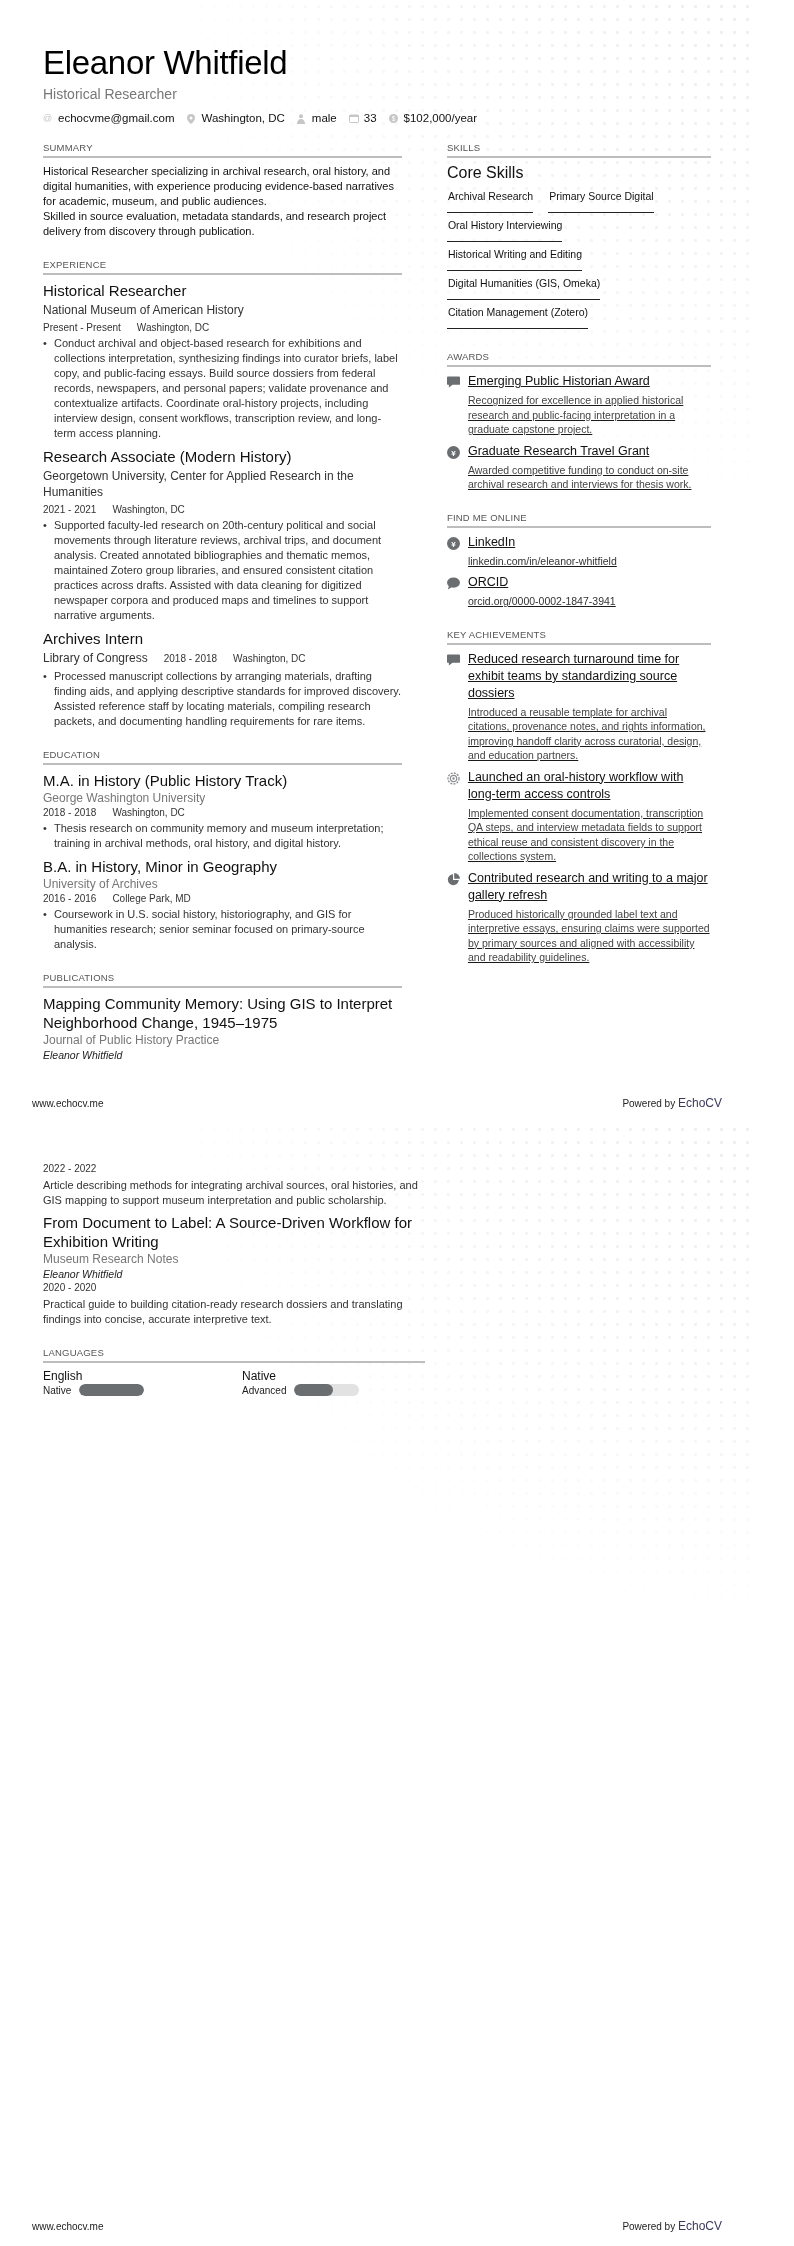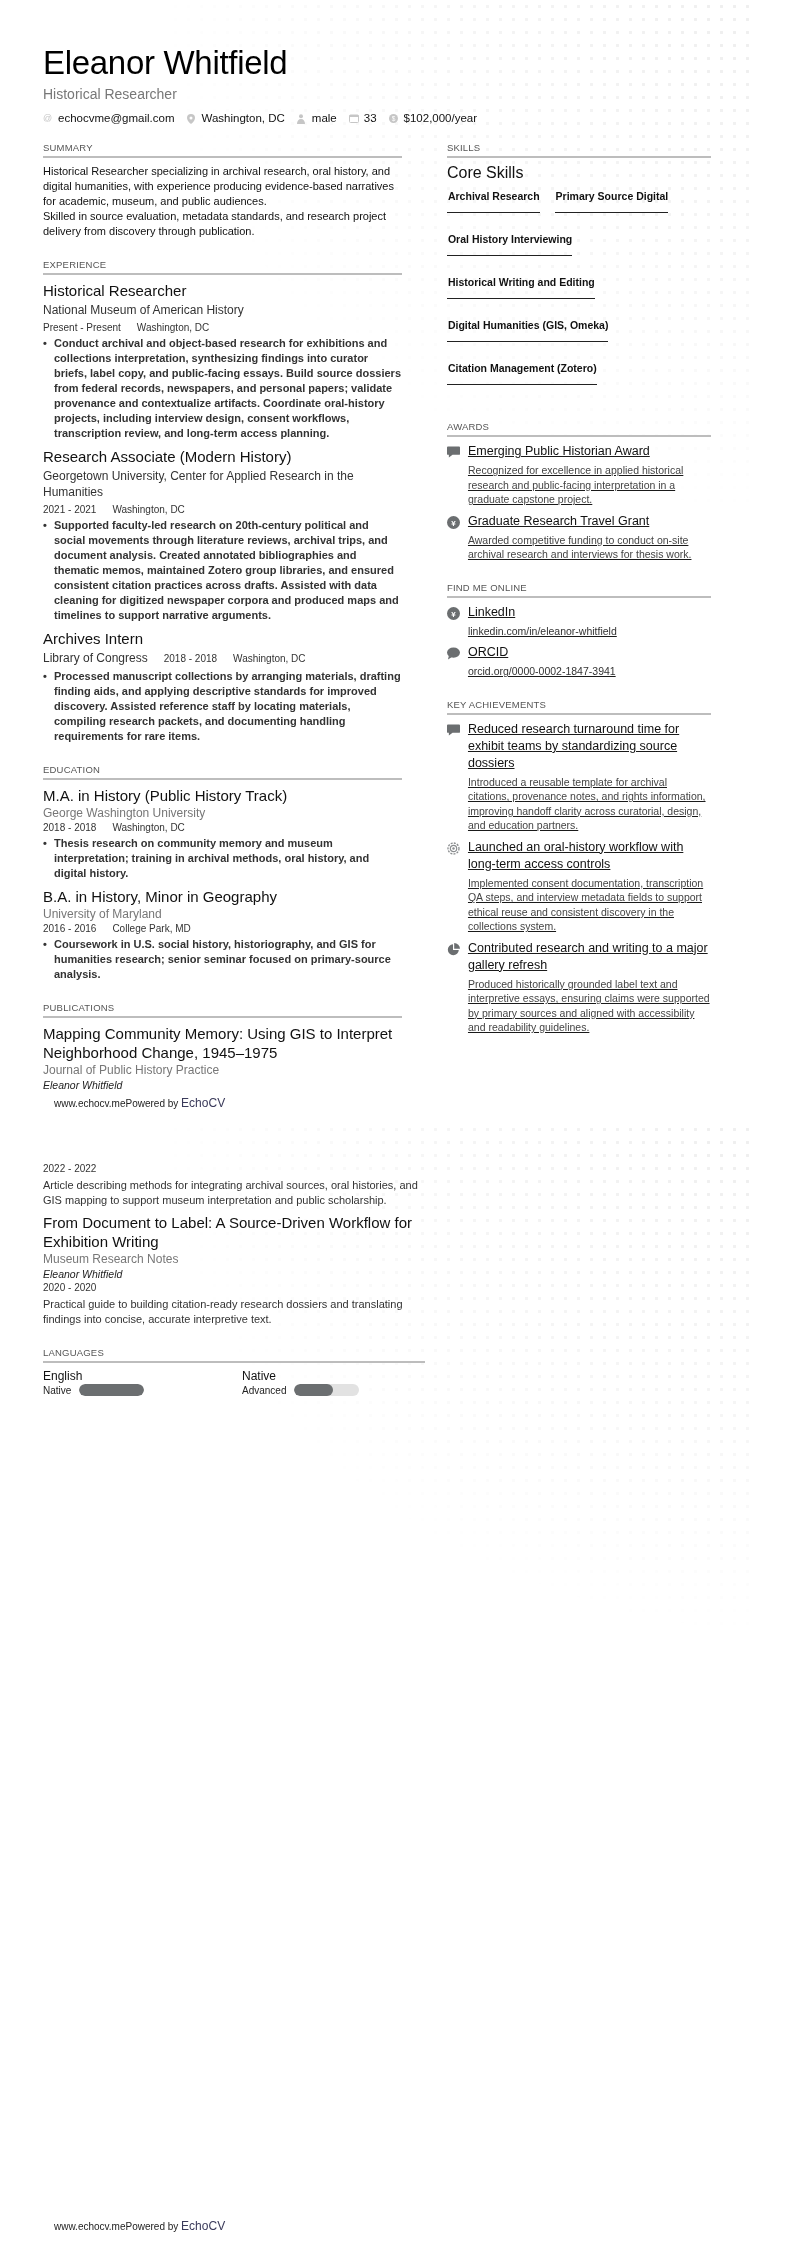--- a/index.html
+++ b/index.html
@@ -22,36 +22,36 @@
   .cols { display: flex; gap: 45px; margin-top: 18px; }
   .left { width: 382px; }
   .right { width: 281px; }
   .sec-title { font-size: 9.5px; color: #555; letter-spacing: 0.2px; text-transform: uppercase; padding-bottom: 3px; border-bottom: 2px solid #bdbdbd; margin-bottom: 6px; }
   .section { margin-bottom: 20px; }
   .para { font-size: 11px; line-height: 15px; color: #111; }
   .job-title { font-size: 15px; color: #111; line-height: 19px; }
   .job-org { font-size: 12px; color: #333; line-height: 16px; margin-top: 2px; }
   .meta { font-size: 10px; color: #333; margin-top: 4px; display: flex; gap: 16px; }
   .bullets { list-style: none; margin-top: 3px; }
-  .bullets li { font-size: 11px; line-height: 15px; color: #333; padding-left: 11px; position: relative; font-weight: bold; }
+  .bullets li { font-size: 11px; line-height: 15px; color: #333; padding-left: 11px; position: relative; }
   .bullets li::before { content: "•"; position: absolute; left: 0; top: 0; }
   .item { margin-bottom: 6px; }
   .edu-org { font-size: 12px; color: #777; line-height: 16px; }
   .pub-journal { font-size: 12px; color: #777; line-height: 16px; }
   .pub-author { font-size: 10.5px; color: #222; font-style: italic; line-height: 14px; }
   .core-title { font-size: 16px; color: #111; margin-top: 2px; margin-bottom: 4px; }
   .skills { display: flex; flex-wrap: wrap; column-gap: 15px; }
-  .skill { font-size: 10.5px; font-weight: 700; color: #111; padding: 4px 0 10px 1px; border-bottom: 1px solid #222; margin-bottom: 16px; }
+  .skill { font-size: 10.5px; font-weight: 400; color: #111; padding: 4px 0 10px 1px; border-bottom: 1px solid #222; margin-bottom: 2px; }
   .icon-item { display: flex; gap: 7px; margin-bottom: 6px; text-decoration: underline; }
   .ri { width: 14px; flex: none; padding-top: 3px; }
   .ri svg { width: 13px; height: 13px; display: block; }
   .ri-title { font-size: 12.5px; color: #111; line-height: 17px; }
   .ri-desc { font-size: 10.5px; color: #444; line-height: 14.5px; margin-top: 3px; }
   .ach-title { font-size: 12.5px; color: #111; line-height: 17px; }
-  .footer { position: absolute; left: 0; right: 0; bottom: 0; height: 40px; padding: 0 54px; display: flex; align-items: center; font-size: 10px; color: #222; }
+  .footer { position: absolute; left: 0; right: 0; bottom: 0; height: 40px; padding: 0 32px; display: flex; justify-content: space-between; align-items: center; font-size: 10px; color: #222; }
   .footer .brand { font-size: 12px; color: #3a3a5a; }
   .lang-row { display: flex; gap: 16px; }
   .lang { width: 195px; }
   .lang-name { font-size: 12px; color: #111; }
   .lang-lvl { display: flex; align-items: center; gap: 8px; font-size: 10px; color: #222; margin-top: 1px; }
   .bar { width: 65px; height: 12px; border-radius: 6px; background: #e2e2e2; overflow: hidden; }
   .bar-fill { height: 100%; background: #6b6e70; border-radius: 6px; }
 </style>
 </head>
 <body>
@@ -162,21 +162,21 @@
             <div class="meta" style="margin-top:1px">
               <span>2018 - 2018</span>
               <span>Washington, DC</span>
             </div>
             <ul class="bullets">
                 <li>Thesis research on community memory and museum interpretation; training in archival methods, oral history, and digital history.</li>
               </ul>
           </div>
           <div class="item">
             <div class="job-title">B.A. in History, Minor in Geography</div>
-            <div class="edu-org">University of Maryland</div>
+            <div class="edu-org">University of Archives</div>
             <div class="meta" style="margin-top:1px">
               <span>2016 - 2016</span>
               <span>College Park, MD</span>
             </div>
             <ul class="bullets">
                 <li>Coursework in U.S. social history, historiography, and GIS for humanities research; senior seminar focused on primary-source analysis.</li>
               </ul>
           </div>
         </div>
 

